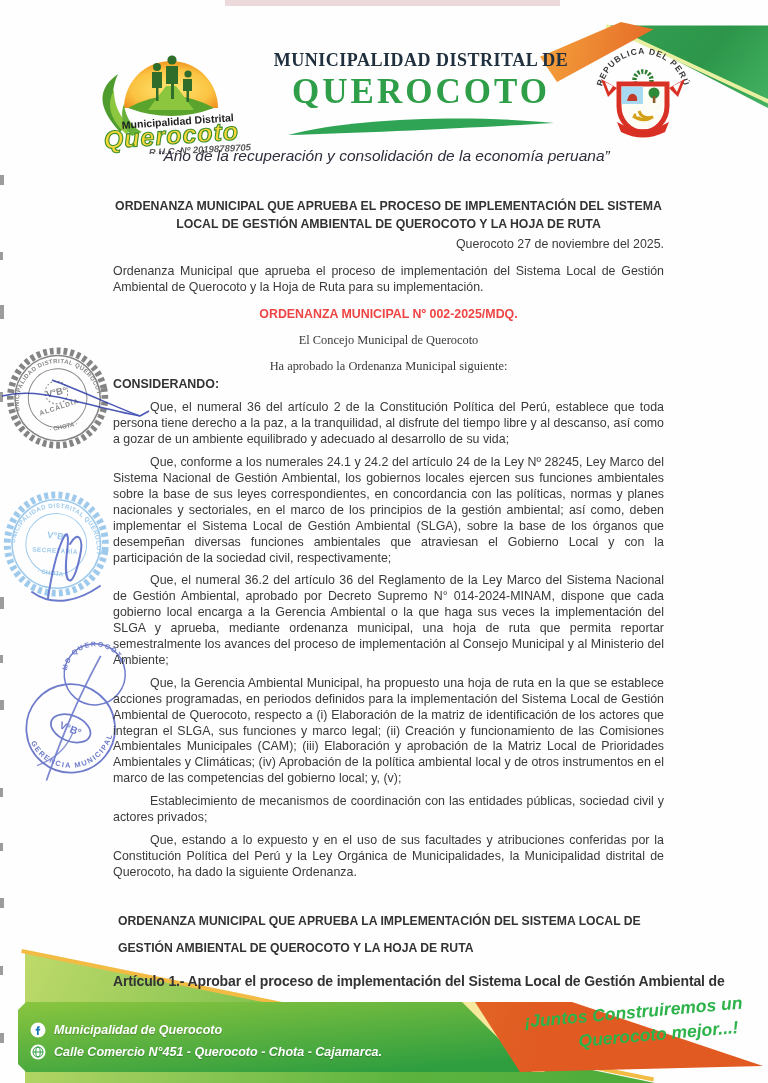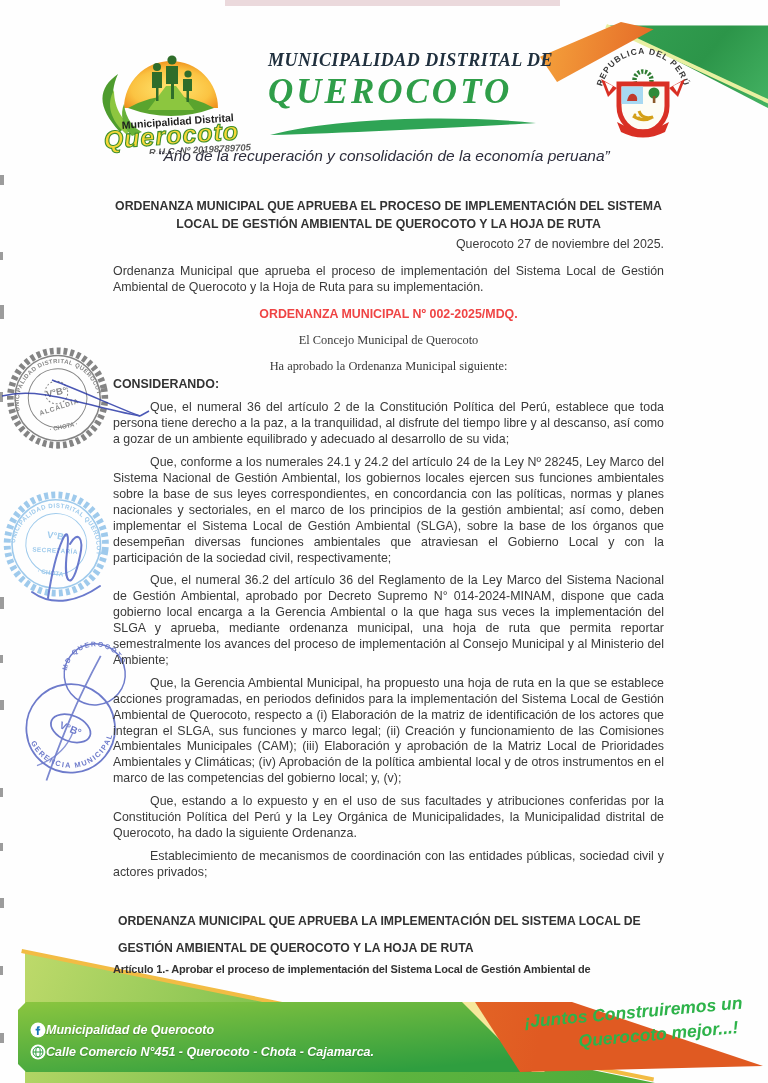--- a/index.html
+++ b/index.html
@@ -12,42 +12,42 @@
   .ribbon-green{position:absolute;left:585px;top:12px;width:183px;height:96px;
     background:linear-gradient(130deg,#35a254 10%,#2c9549 60%,#44b363);
     clip-path:polygon(13% 14%,100% 14%,100% 100%);}
   .ribbon-edge{position:absolute;left:607px;top:24px;width:186px;height:4px;background:#e9f0a2;
     transform:rotate(25deg);transform-origin:left top;}
   .ribbon-orange{position:absolute;left:540px;top:22px;width:142px;height:60px;
     background:linear-gradient(100deg,#f5a33c,#e05a22);
     clip-path:polygon(0 58%,57% 0,80% 12%,12% 100%);}
   
   .logo-wrap{position:absolute;left:58px;top:34px;width:218px;height:120px;}
-  .entity{position:absolute;left:268px;top:50px;width:306px;
-          font-family:"Liberation Serif",serif;font-style:italic;}
+  .entity{position:absolute;left:268px;top:50px;width:306px;text-align:center;
+          font-family:"Liberation Serif",serif;}
   .entity-line1{font-size:18px;font-weight:600;letter-spacing:.5px;color:#20303e;}
   .entity-line2{font-size:35px;font-weight:600;letter-spacing:3px;color:#2f9e49;margin-top:1px;}
   .entity-swoosh{margin-top:2px;}
   .coat-wrap{position:absolute;left:586px;top:42px;width:114px;height:112px;}
   .quote{position:absolute;left:0;top:147px;width:768px;text-align:center;
          font-family:Liberation Sans, sans-serif;font-style:italic;font-size:15.5px;color:#2d2d3c;}
   
   .doc{position:absolute;left:113px;top:197px;width:551px;z-index:3;color:#3a3a3a;
        font-size:12.4px;line-height:15.9px;text-align:justify;}
   .doc-title{font-weight:bold;font-size:12.3px;line-height:18px;text-align:center;color:#333;text-indent:0;}
   .date-line{text-align:right;margin-top:4px;}
   .subtitle{margin-top:27px;text-align:center;font-weight:bold;color:#333;}
   .intro{margin-top:11px;}
   .ord-num{margin-top:11px;text-align:center;font-weight:bold;color:#ef4444;}
   .plain{margin-top:10px;text-align:center;font-family:Liberation Serif, serif;}
   .considering{margin-top:3px;font-weight:bold;text-align:left;color:#333;}
   .para{margin-top:7px;text-indent:37px;}
   .closing-title{margin-top:27px;font-weight:bold;font-size:12.2px;line-height:27px;
                  text-align:left;color:#333;padding:0 5px;}
-  .article{font-weight:bold;font-size:11px;letter-spacing:-.15px;
+  .article{margin-top:12px;font-weight:bold;font-size:14px;letter-spacing:-.15px;
            white-space:nowrap;color:#333;}
   
   .stamp{position:absolute;z-index:1;}
   .stamp1{left:6px;top:346px;transform:rotate(-12deg);opacity:.82;}
   .pen1{left:0;top:378px;z-index:2;}
   .stamp2{left:2px;top:490px;transform:rotate(8deg);opacity:.85;}
   .sig2{left:20px;top:500px;z-index:2;}
   .stamp3{left:12px;top:636px;transform:rotate(-6deg);opacity:.82;}
   
   .footer{position:absolute;left:0;top:940px;width:768px;height:143px;z-index:0;}
@@ -57,22 +57,22 @@
   .wedge-edge{position:absolute;left:22px;top:9px;width:645px;height:4px;background:#f2bc44;
     transform:rotate(11.5deg);transform-origin:left top;}
   .banner-green{position:absolute;left:0;top:62px;width:768px;height:70px;
     background:linear-gradient(175deg,#8cc63f,#2f9e3f 75%);
     clip-path:polygon(18px 8px,26px 0,470px 0,540px 70px,26px 70px,18px 62px);}
   .banner-stripe{position:absolute;left:0;top:62px;width:768px;height:70px;background:#f6e89c;
     clip-path:polygon(462px 0,475px 0,545px 70px,532px 70px);}
   .banner-orange{position:absolute;left:0;top:62px;width:768px;height:70px;
     background:linear-gradient(100deg,#f2a338,#e05a22 70%);
     clip-path:polygon(475px 0,572px 0,763px 64px,520px 70px);}
-  .fb-row{position:absolute;left:30px;top:82px;display:flex;align-items:center;z-index:2;}
-  .addr-row{position:absolute;left:30px;top:104px;display:flex;align-items:center;z-index:2;}
+  .fb-row{position:absolute;left:30px;top:82px;display:flex;align-items:center;gap:8px;z-index:2;}
+  .addr-row{position:absolute;left:30px;top:104px;display:flex;align-items:center;gap:8px;z-index:2;}
   .footer-text{color:#fff;font-weight:bold;font-style:italic;font-size:12.5px;
                text-shadow:0 1px 1px rgba(0,0,0,.25);}
   .slogan{position:absolute;right:24px;top:60px;text-align:right;transform:rotate(-5deg);
           color:#2eb34a;font-weight:bold;font-style:italic;font-size:17.5px;line-height:24px;z-index:2;}
   .slogan .l2{margin-right:6px;}
 </style>
 </head>
 <body>
 
 <div class="page">
@@ -166,22 +166,22 @@
     <div class="date-line">Querocoto 27 de noviembre del 2025.</div>
     <div class="intro">Ordenanza Municipal que aprueba el proceso de implementación del Sistema Local de Gestión Ambiental de Querocoto y la Hoja de Ruta para su implementación.</div>
     <div class="ord-num">ORDENANZA MUNICIPAL Nº 002-2025/MDQ.</div>
     <div class="plain">El Concejo Municipal de Querocoto</div>
     <div class="plain">Ha aprobado la Ordenanza Municipal siguiente:</div>
     <div class="considering">CONSIDERANDO:</div>
     <div class="para">Que, el numeral 36 del artículo 2 de la Constitución Política del Perú, establece que toda persona tiene derecho a la paz, a la tranquilidad, al disfrute del tiempo libre y al descanso, así como a gozar de un ambiente equilibrado y adecuado al desarrollo de su vida;</div>
     <div class="para">Que, conforme a los numerales 24.1 y 24.2 del artículo 24 de la Ley Nº 28245, Ley Marco del Sistema Nacional de Gestión Ambiental, los gobiernos locales ejercen sus funciones ambientales sobre la base de sus leyes correspondientes, en concordancia con las políticas, normas y planes nacionales y sectoriales, en el marco de los principios de la gestión ambiental; así como, deben implementar el Sistema Local de Gestión Ambiental (SLGA), sobre la base de los órganos que desempeñan diversas funciones ambientales que atraviesan el Gobierno Local y con la participación de la sociedad civil, respectivamente;</div>
     <div class="para">Que, el numeral 36.2 del artículo 36 del Reglamento de la Ley Marco del Sistema Nacional de Gestión Ambiental, aprobado por Decreto Supremo N° 014-2024-MINAM, dispone que cada gobierno local encarga a la Gerencia Ambiental o la que haga sus veces la implementación del SLGA y aprueba, mediante ordenanza municipal, una hoja de ruta que permita reportar semestralmente los avances del proceso de implementación al Consejo Municipal y al Ministerio del Ambiente;</div>
     <div class="para">Que, la Gerencia Ambiental Municipal, ha propuesto una hoja de ruta en la que se establece acciones programadas, en periodos definidos para la implementación del Sistema Local de Gestión Ambiental de Querocoto, respecto a (i) Elaboración de la matriz de identificación de los actores que integran el SLGA, sus funciones y marco legal; (ii) Creación y funcionamiento de las Comisiones Ambientales Municipales (CAM); (iii) Elaboración y aprobación de la Matriz Local de Prioridades Ambientales y Climáticas; (iv) Aprobación de la política ambiental local y de otros instrumentos en el marco de las competencias del gobierno local; y, (v);</div>
+    <div class="para">Establecimiento de mecanismos de coordinación con las entidades públicas, sociedad civil y actores privados;</div>
     <div class="para">Que, estando a lo expuesto y en el uso de sus facultades y atribuciones conferidas por la Constitución Política del Perú y la Ley Orgánica de Municipalidades, la Municipalidad distrital de Querocoto, ha dado la siguiente Ordenanza.</div>
-    <div class="para">Establecimiento de mecanismos de coordinación con las entidades públicas, sociedad civil y actores privados;</div>
     <div class="closing-title">ORDENANZA MUNICIPAL QUE APRUEBA LA IMPLEMENTACIÓN DEL SISTEMA LOCAL DE GESTIÓN AMBIENTAL DE QUEROCOTO Y LA HOJA DE RUTA</div>
     <div class="article">Artículo 1.- Aprobar el proceso de implementación del Sistema Local de Gestión Ambiental de</div>
   </div>
 
   <div class="stamp stamp1">
     <svg width="104" height="104" viewBox="0 0 110 110">
       <defs>
           <path id="s1top" d="M 13,60 A 42,42 0 1 1 97,60" fill="none"></path>
         </defs>
       <g stroke="#6a6a6a" fill="none">

